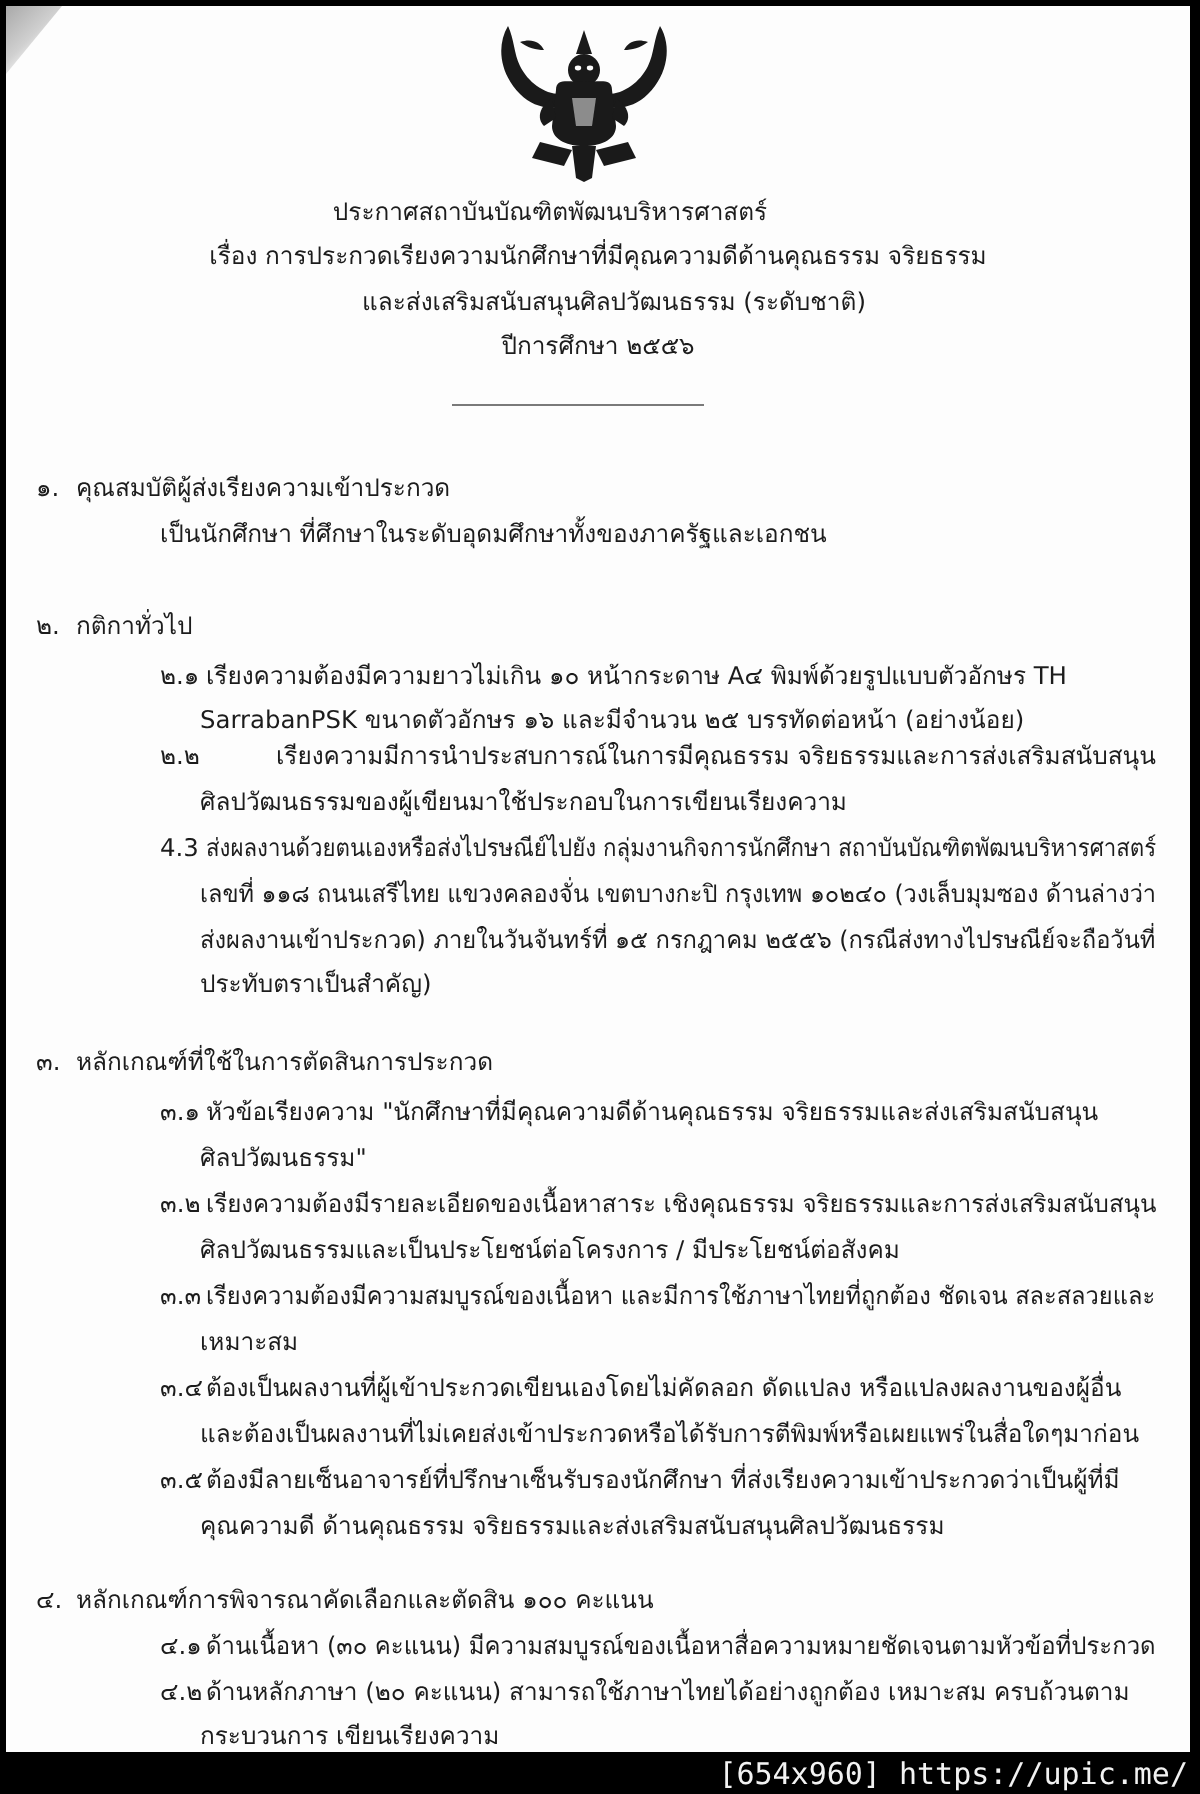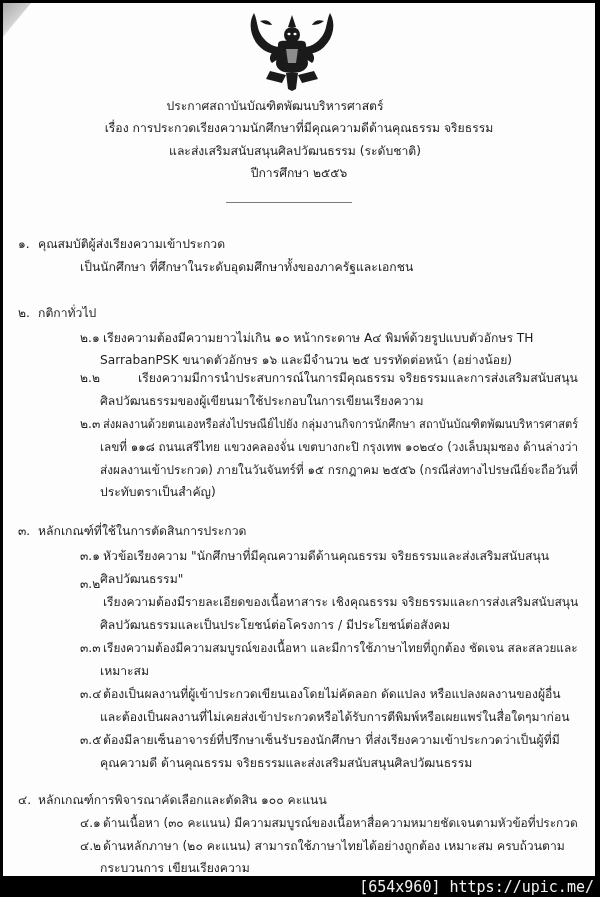--- a/index.html
+++ b/index.html
@@ -74,54 +74,54 @@
     </g>
     <g fill="#fdfdfd">
       <ellipse cx="43" cy="25" rx="1.6" ry="1.2"></ellipse>
       <ellipse cx="49" cy="25" rx="1.6" ry="1.2"></ellipse>
       <path d="M40 40 L52 40 L50 54 L42 54 Z" opacity="0.5"></path>
     </g>
   </svg>
 
   <div class="ln center" style="left:0; width:544px; top:95px;">ประกาศสถาบันบัณฑิตพัฒนบริหารศาสตร์</div>
   <div class="ln center" style="left:0; width:592px; top:117px;">เรื่อง การประกวดเรียงความนักศึกษาที่มีคุณความดีด้านคุณธรรม จริยธรรม</div>
-  <div class="ln center" style="left:0; width:584px; top:140px;">และส่งเสริมสนับสนุนศิลปวัฒนธรรม (ระดับชาติ)</div>
+  <div class="ln center" style="left:12px; width:584px; top:140px;">และส่งเสริมสนับสนุนศิลปวัฒนธรรม (ระดับชาติ)</div>
   <div class="ln center" style="left:0; width:592px; top:162px;">ปีการศึกษา ๒๕๕๖</div>
 
   <div class="rule"></div>
 
   <div class="ln" style="left:15px; top:233px;">๑.</div>
   <div class="ln" style="left:35px; top:233px;">คุณสมบัติผู้ส่งเรียงความเข้าประกวด</div>
   <div class="ln" style="left:77px; top:256px;">เป็นนักศึกษา ที่ศึกษาในระดับอุดมศึกษาทั้งของภาครัฐและเอกชน</div>
 
   <div class="ln" style="left:15px; top:302px;">๒.</div>
   <div class="ln" style="left:35px; top:302px;">กติกาทั่วไป</div>
 
   <div class="ln" style="left:77px; top:327px;">๒.๑</div>
   <div class="ln" style="left:100px; top:327px;">เรียงความต้องมีความยาวไม่เกิน ๑๐ หน้ากระดาษ A๔ พิมพ์ด้วยรูปแบบตัวอักษร TH</div>
   <div class="ln" style="left:97px; top:349px;">SarrabanPSK  ขนาดตัวอักษร ๑๖ และมีจำนวน ๒๕ บรรทัดต่อหน้า (อย่างน้อย)</div>
 
   <div class="ln" style="left:77px; top:367px;">๒.๒</div>
   <div class="ln" style="left:100px; top:367px;margin-left:35px;">เรียงความมีการนำประสบการณ์ในการมีคุณธรรม จริยธรรมและการส่งเสริมสนับสนุน</div>
   <div class="ln" style="left:97px; top:390px;">ศิลปวัฒนธรรมของผู้เขียนมาใช้ประกอบในการเขียนเรียงความ</div>
 
-  <div class="ln" style="left:77px; top:413px;">๒.๓</div>
+  <div class="ln" style="left:77px; top:413px;">4.3</div>
   <div class="ln" style="left: 100px; top: 413px; transform: scaleX(0.912);">ส่งผลงานด้วยตนเองหรือส่งไปรษณีย์ไปยัง กลุ่มงานกิจการนักศึกษา สถาบันบัณฑิตพัฒนบริหารศาสตร์</div>
   <div class="ln" style="left: 97px; top: 436px; transform: scaleX(0.966);">เลขที่ ๑๑๘ ถนนเสรีไทย แขวงคลองจั่น เขตบางกะปิ กรุงเทพ ๑๐๒๔๐ (วงเล็บมุมซอง ด้านล่างว่า</div>
   <div class="ln" style="left: 97px; top: 459px; transform: scaleX(0.972);">ส่งผลงานเข้าประกวด) ภายในวันจันทร์ที่ ๑๕ กรกฎาคม ๒๕๕๖ (กรณีส่งทางไปรษณีย์จะถือวันที่</div>
   <div class="ln" style="left:97px; top:481px;">ประทับตราเป็นสำคัญ)</div>
 
   <div class="ln" style="left:15px; top:520px;">๓.</div>
   <div class="ln" style="left:35px; top:520px;">หลักเกณฑ์ที่ใช้ในการตัดสินการประกวด</div>
 
   <div class="ln" style="left:77px; top:545px;">๓.๑</div>
   <div class="ln" style="left:100px; top:545px;">หัวข้อเรียงความ "นักศึกษาที่มีคุณความดีด้านคุณธรรม จริยธรรมและส่งเสริมสนับสนุน</div>
   <div class="ln" style="left:97px; top:568px;">ศิลปวัฒนธรรม"</div>
 
-  <div class="ln" style="left:77px; top:573px;">๓.๒</div>
+  <div class="ln" style="left:77px; top:591px;">๓.๒</div>
   <div class="ln" style="left: 100px; top: 591px; transform: scaleX(0.988);">เรียงความต้องมีรายละเอียดของเนื้อหาสาระ เชิงคุณธรรม จริยธรรมและการส่งเสริมสนับสนุน</div>
   <div class="ln" style="left:97px; top:614px;">ศิลปวัฒนธรรมและเป็นประโยชน์ต่อโครงการ / มีประโยชน์ต่อสังคม</div>
 
   <div class="ln" style="left:77px; top:637px;">๓.๓</div>
   <div class="ln" style="left: 100px; top: 637px; transform: scaleX(0.969);">เรียงความต้องมีความสมบูรณ์ของเนื้อหา และมีการใช้ภาษาไทยที่ถูกต้อง ชัดเจน สละสลวยและ</div>
   <div class="ln" style="left:97px; top:660px;">เหมาะสม</div>
 
   <div class="ln" style="left:77px; top:683px;">๓.๔</div>
   <div class="ln" style="left:100px; top:683px;">ต้องเป็นผลงานที่ผู้เข้าประกวดเขียนเองโดยไม่คัดลอก ดัดแปลง หรือแปลงผลงานของผู้อื่น</div>
   <div class="ln" style="left:97px; top:706px;">และต้องเป็นผลงานที่ไม่เคยส่งเข้าประกวดหรือได้รับการตีพิมพ์หรือเผยแพร่ในสื่อใดๆมาก่อน</div>

